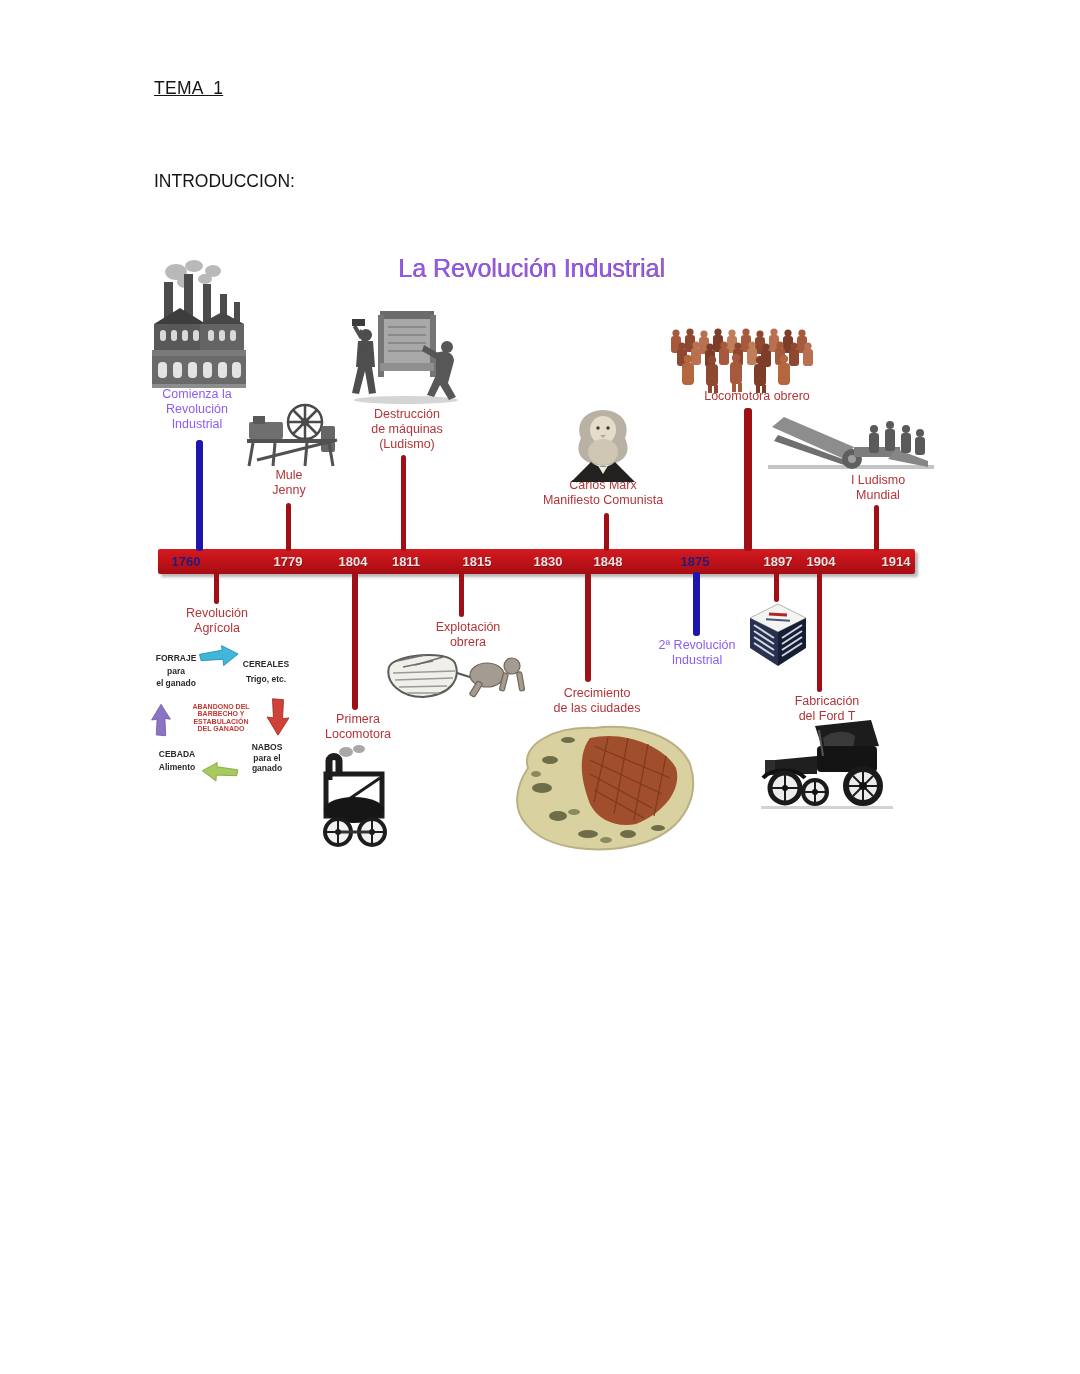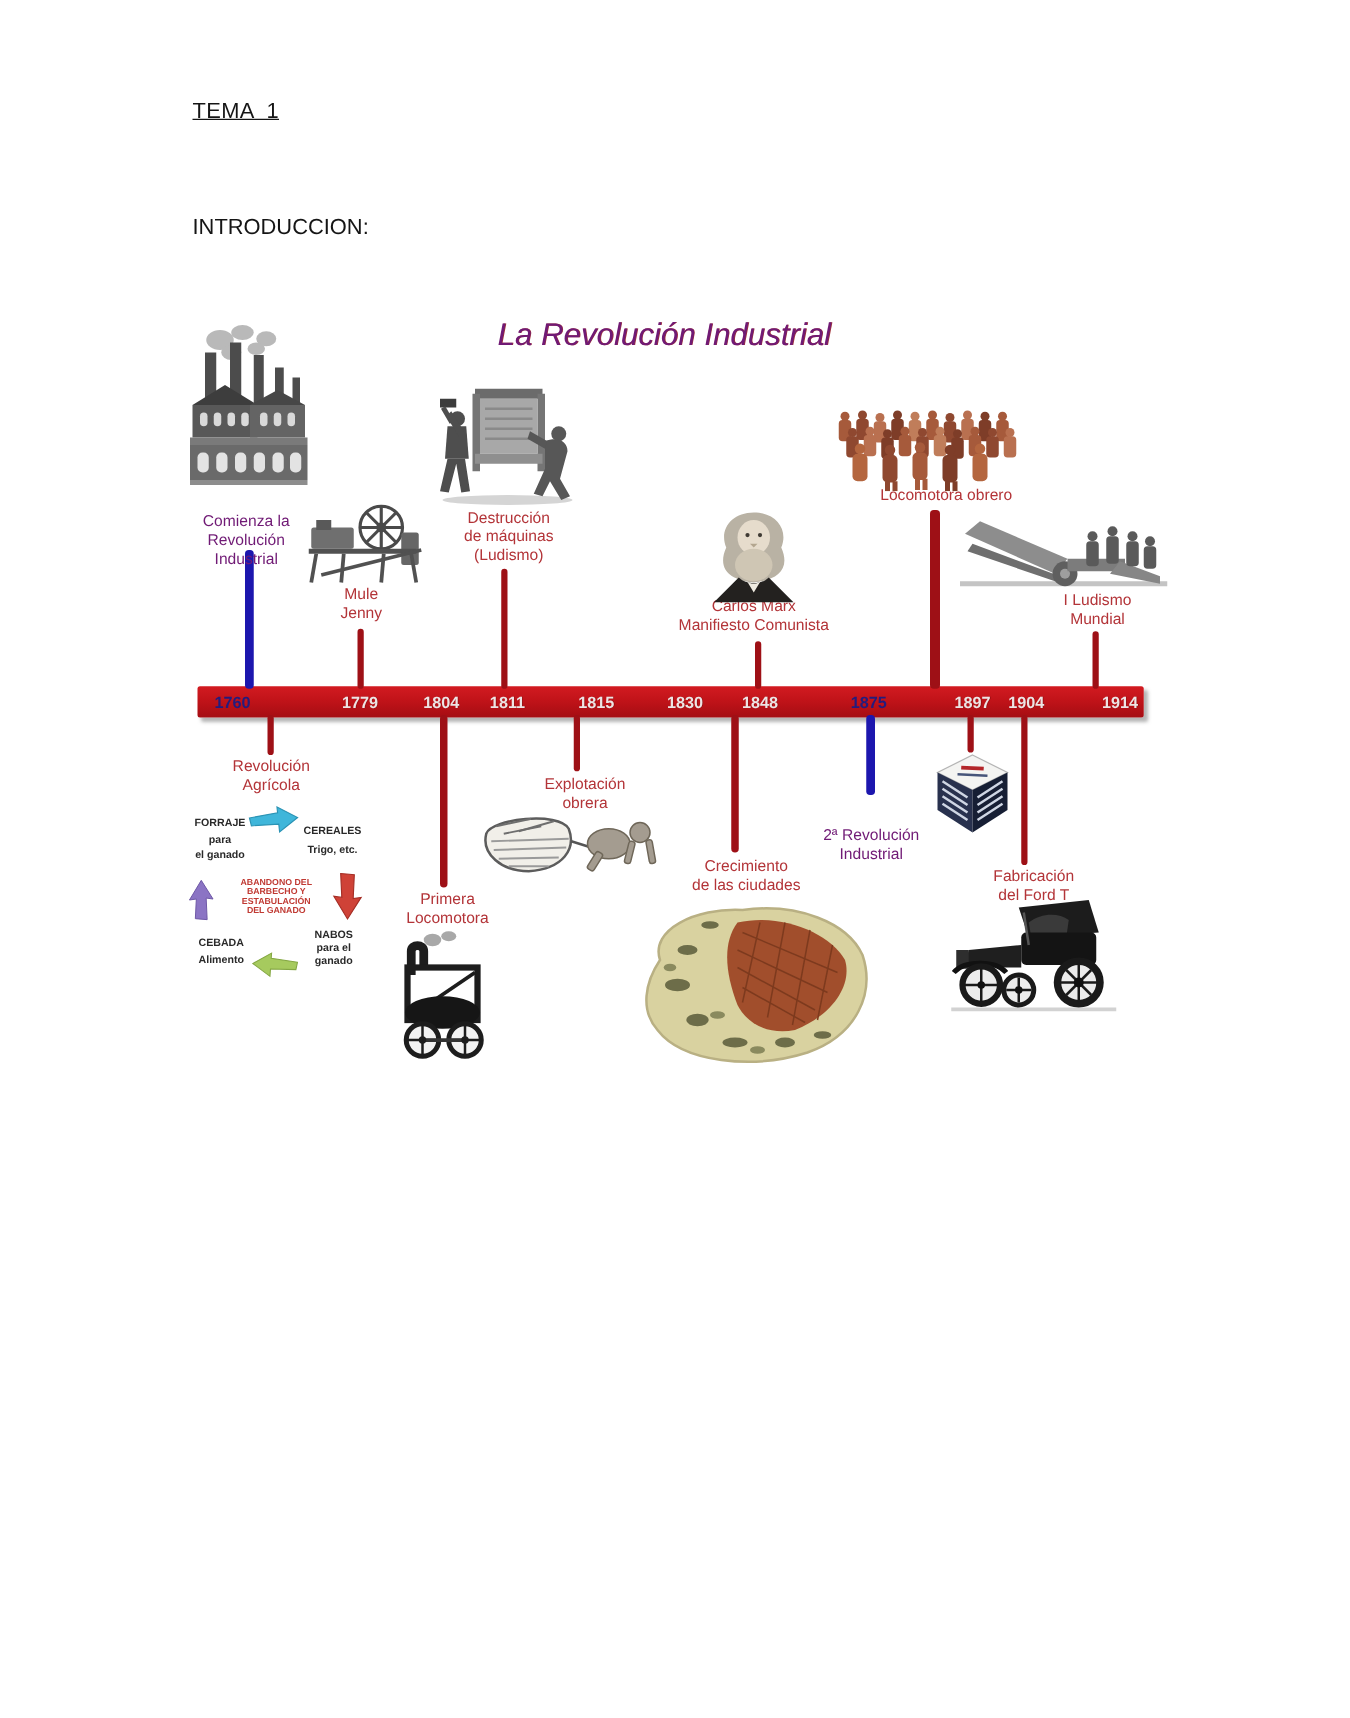--- a/index.html
+++ b/index.html
@@ -2,33 +2,33 @@
 <html><head>
 <meta charset="utf-8">
 <style>
   html,body{margin:0;padding:0;background:#ffffff;}
   .page{position:relative;width:1080px;height:1374px;background:#ffffff;overflow:hidden;
         font-family:"Liberation Sans", sans-serif;color:#111;padding-left:40px;}
   .abs{position:absolute;}
   .doc-h1{font-size:17.5px;letter-spacing:.3px;text-decoration:underline;white-space:pre;color:#151515;}
   .doc-bold{font-size:17.5px;font-weight:bold;white-space:pre;color:#101010;}
   .doc-plain{font-size:17.5px;color:#151515;}
-  .tl-title{font-size:25px;color:#701a75;text-shadow:.5px 0 0 #a23438;white-space:pre;font-style:italic;}
+  .tl-title{font-size:25px;color:#8b5cf6;text-shadow:.5px 0 0 #a23438;white-space:pre;}
   .bar{background:linear-gradient(180deg,#d21b21 0%,#c11319 45%,#a50d13 100%);
        border-radius:2px;box-shadow:3px 3px 3px rgba(120,120,120,.55);}
   .year{position:absolute;top:549px;height:25px;display:flex;align-items:center;
         transform:translateX(-50%);font-weight:bold;font-size:13px;color:#eee4e4;
         text-shadow:.6px .6px 0 rgba(80,0,0,.45);}
   .year.navy{color:#231c7e;text-shadow:none;}
   .stem{position:absolute;border-radius:3px;}
   .stem.red{background:#9e1016;}
   .stem.blue{background:#1c16ae;}
   .evt{position:absolute;transform:translateX(-50%);text-align:center;font-size:12.5px;
        line-height:15px;color:#b33438;white-space:pre-line;}
-  .evt.blue{color:#701a75;margin-top:23px;}
+  .evt.blue{color:#8b5cf6;}
   .agri{position:absolute;transform:translateX(-50%);text-align:center;font-weight:bold;
         color:#2a2a2a;font-size:8.5px;line-height:12.5px;white-space:pre-line;}
   .agri.red{color:#c03a33;font-size:7px;line-height:7.4px;}
   .agri.wide{line-height:15px;}
 </style>
 </head>
 <body>
 
 <div class="page">
 

